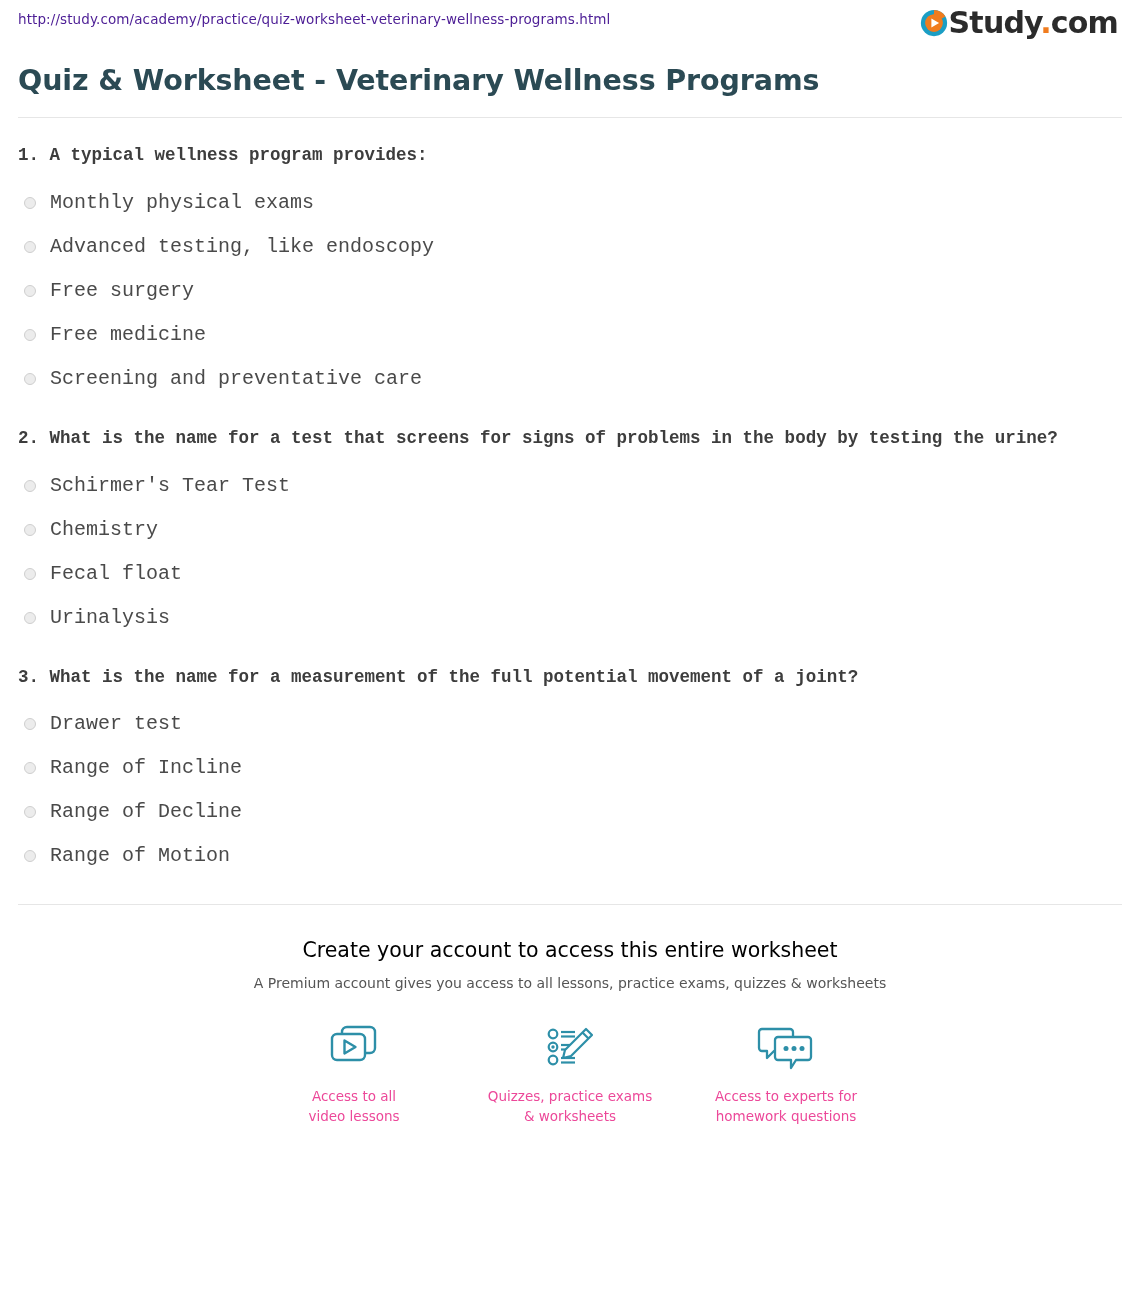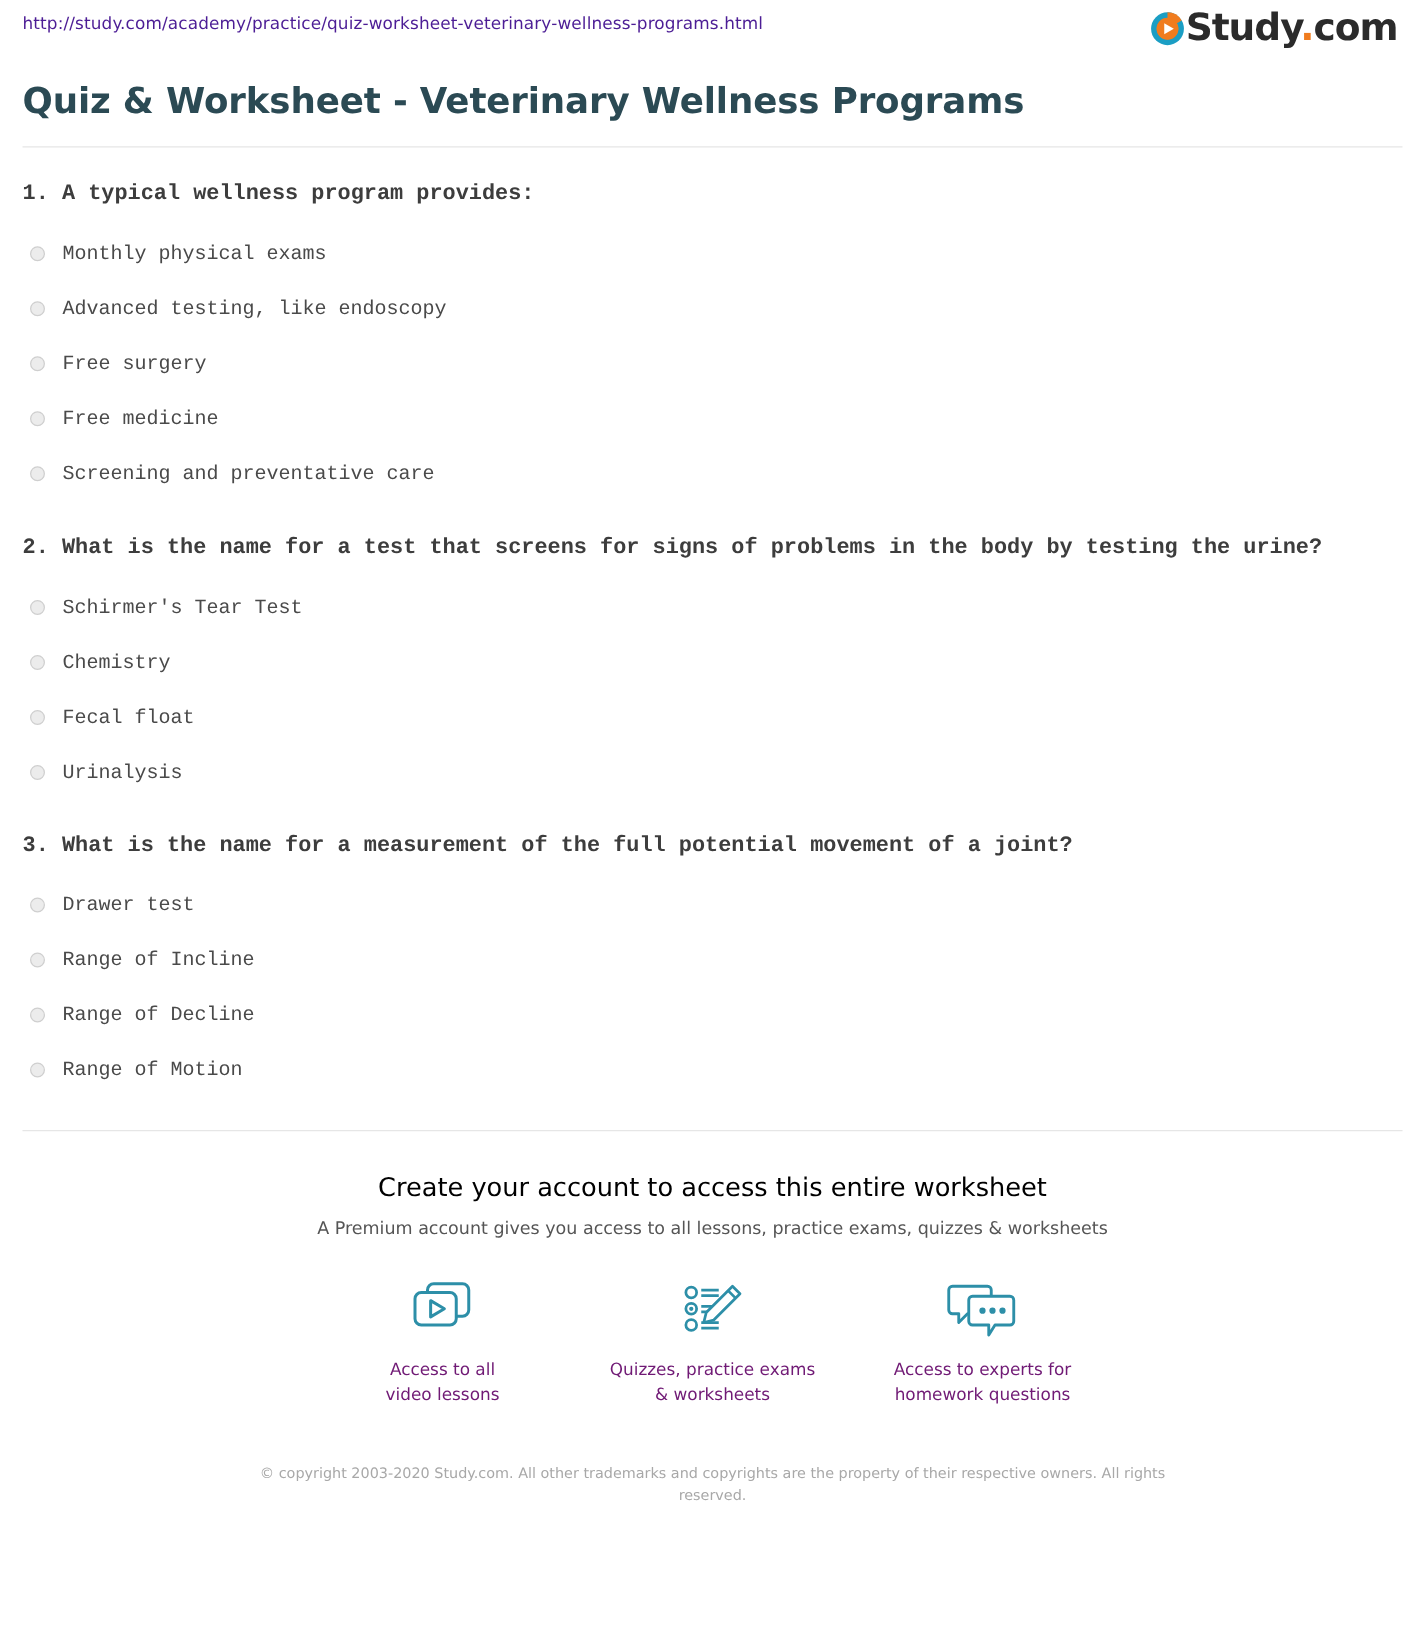--- a/index.html
+++ b/index.html
@@ -105,21 +105,21 @@
     width: 12px;
     height: 12px;
     flex: 0 0 12px;
     border-radius: 50%;
     background: #ececec;
     border: 1px solid #cfcfcf;
     box-sizing: border-box;
     margin-right: 14px;
   }
   .answer-label {
-    font-size: 16px;
+    font-size: 20px;
     color: #4a4a4a;
     line-height: 1;
   }
 
   
   .cta {
     text-align: center;
     margin-top: 6px;
   }
   .cta-title {
@@ -146,21 +146,21 @@
   }
   .feature-icon {
     height: 58px;
     display: flex;
     align-items: center;
     justify-content: center;
   }
   .feature-label {
     margin-top: 11px;
     font-size: 13.5px;
-    color: #701a75;
+    color: #ec4899;
     line-height: 1.45;
   }
   .copyright {
     margin: 44px auto 0 auto;
     width: 730px;
     text-align: center;
     font-size: 11.5px;
     color: #a8a8a8;
     line-height: 1.55;
   }
@@ -321,16 +321,15 @@
           </svg>
         </div>
         <div class="feature-label">
           <div>Access to experts for</div>
           <div>homework questions</div>
         </div>
       </div>
 
     </div>
 
-    <div class="copyright">© copyright 2003-2020 Study.com. All other trademarks and copyrights are the property of their respective owners. All rights reserved.</div>
   </div>
 
 </div>
 
 </body></html>

